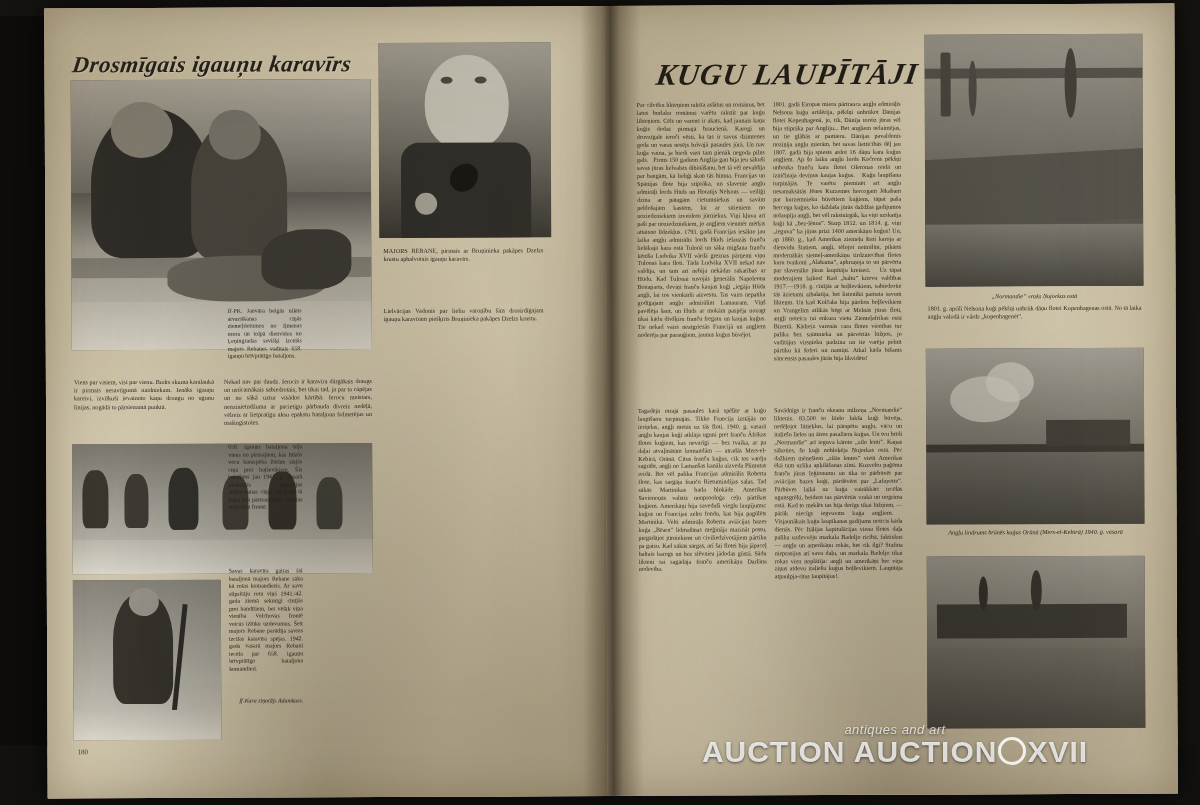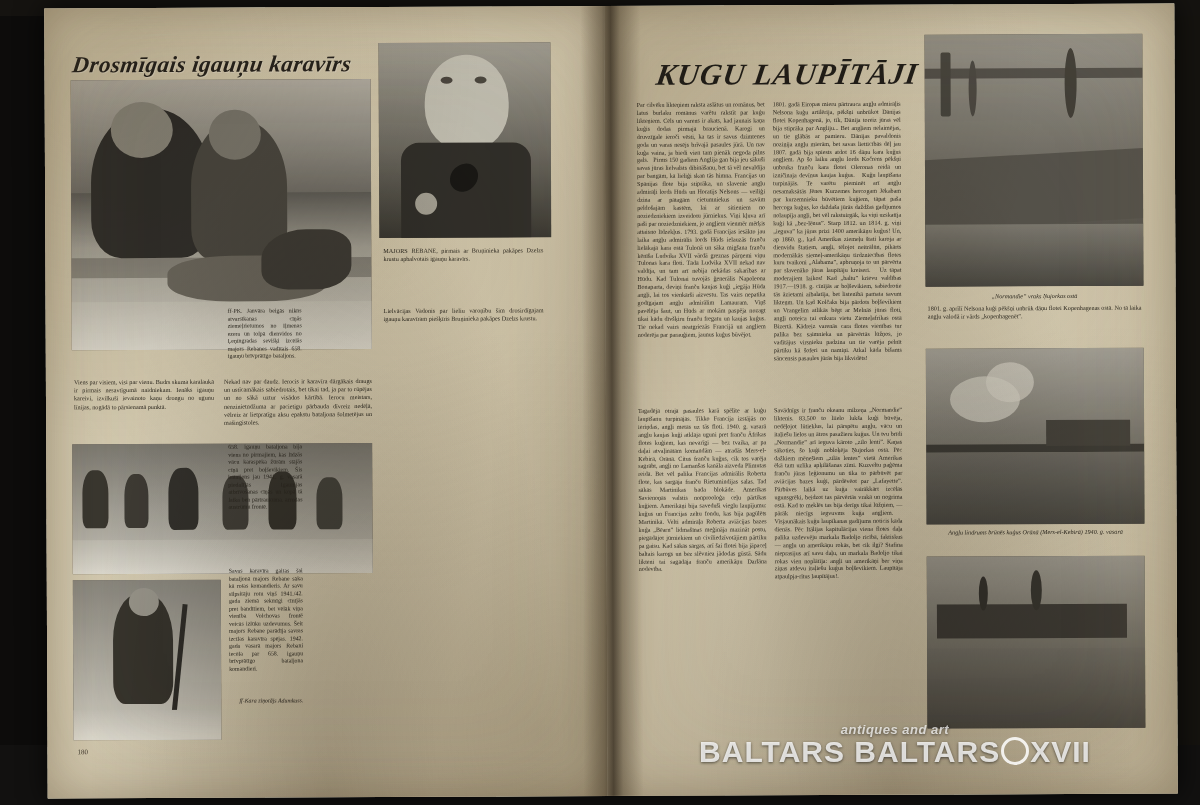--- a/index.html
+++ b/index.html
@@ -52,21 +52,21 @@
     hyphens:auto;}
   .col.small{font-size:5.9px;line-height:1.27;}
 
   .pnum{position:absolute;font-size:7px;color:#3a342a;}
 
   
   .wm{position:absolute;left:600px;bottom:36px;width:590px;text-align:center;
       font-family:"Liberation Sans",sans-serif;font-weight:bold;font-size:30px;
       color:rgba(255,255,255,.80);letter-spacing:1px;
       text-shadow:0 1px 3px rgba(0,0,0,.55);}
-  .wm .sub{display:block;font-size:13px;font-weight:bold;font-style:italic;
+  .wm .sub{display:block;font-size:13px;font-weight:normal;font-style:italic;
       color:rgba(255,255,255,.72);letter-spacing:.5px;margin-bottom:-2px;text-align:center;}
   .wm .ring{display:inline-block;width:22px;height:22px;border:3px solid rgba(255,255,255,.85);
       border-radius:50%;vertical-align:-3px;margin:0 1px;}
 
   
   .sky{background:linear-gradient(180deg,#b9b5ab 0%,#8d8a82 60%,#6d6a63 100%);}
   .snow{background:linear-gradient(180deg,#5f5d57 0%,#a9a69c 35%,#d6d3c8 100%);}
   .blob{position:absolute;border-radius:50%;}
   .strip{position:absolute;}
 </style>
@@ -199,15 +199,15 @@
 
       <div class="grain"></div>
       <div class="edgewear"></div>
     </div>
 
     <div class="gutter"></div>
   </div>
 
   <div class="wm">
     <span class="sub">antiques and art</span>
-    <span>BALTARS BALTARS</span><span class="ring"></span><span>XVII</span>
+    <span>AUCTION AUCTION</span><span class="ring"></span><span>XVII</span>
   </div>
 </div>
 
 </body></html>

